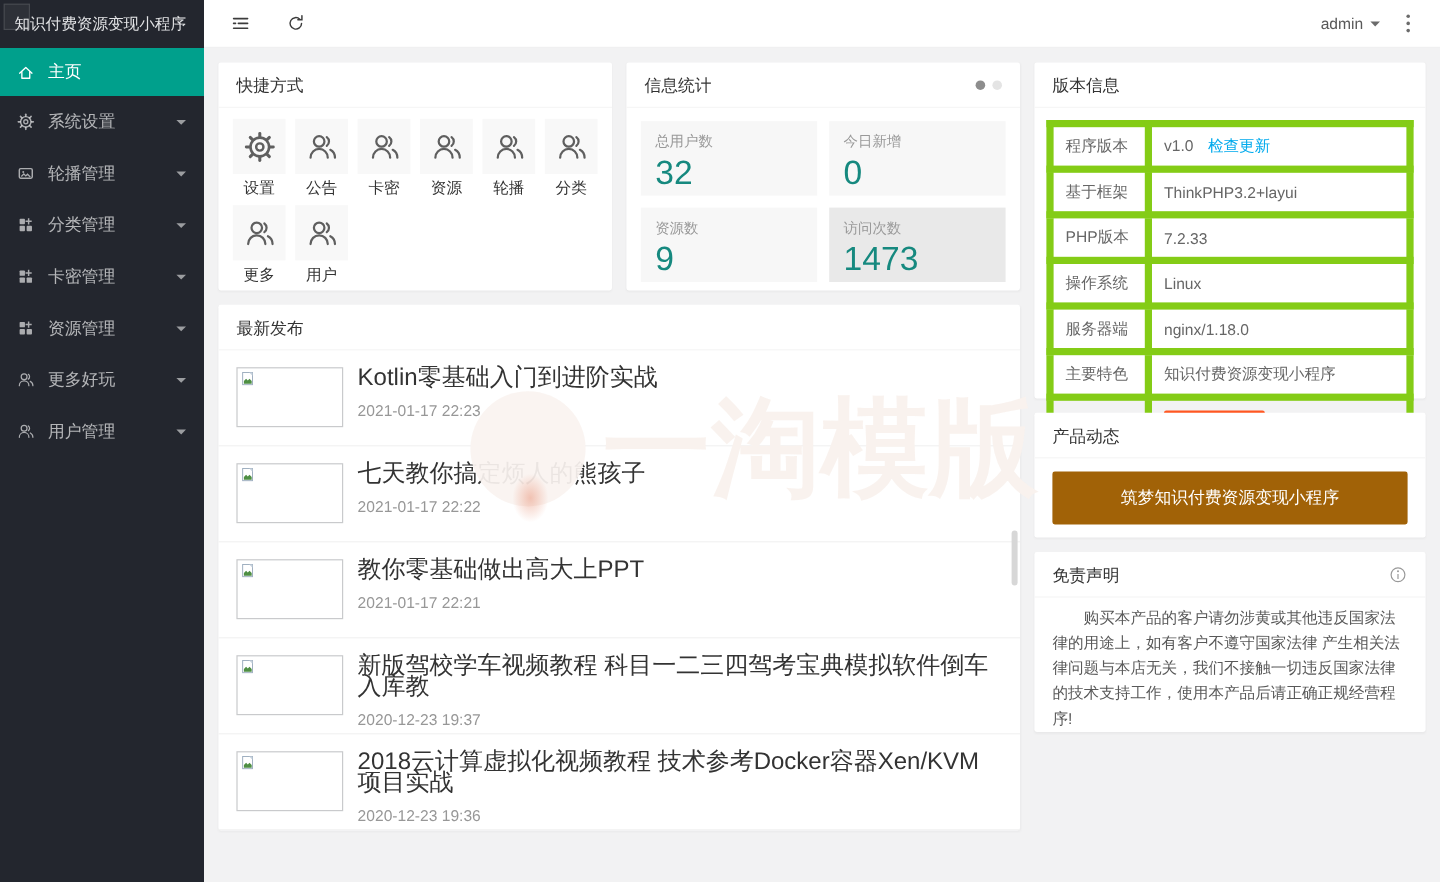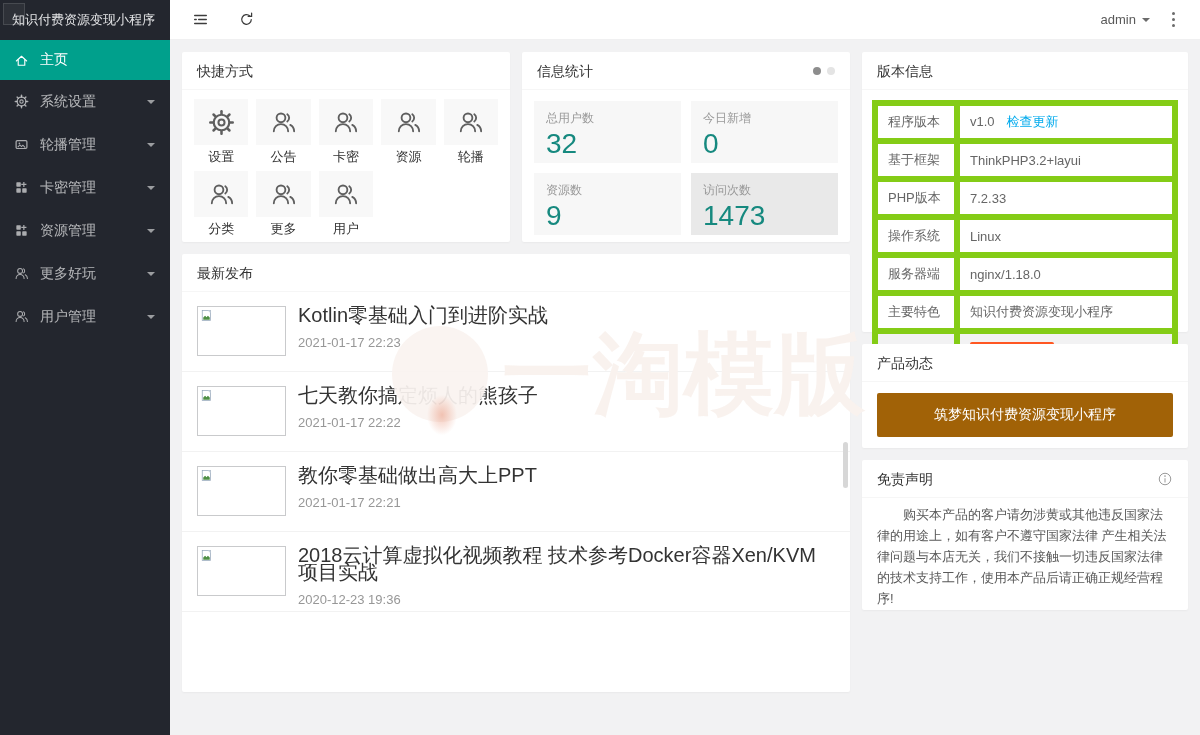--- a/index.html
+++ b/index.html
@@ -38,21 +38,21 @@
 
   
   .main { position:absolute; left:170px; top:40px; width:1030px; height:695px; padding:12px; }
   .grid { display:grid; grid-template-columns:328px 328px 326px; gap:12px; align-items:start; }
   .card { background:#fff; border-radius:2px; box-shadow:0 1px 2px rgba(0,0,0,.04); position:relative; }
   .card-hd { height:38px; line-height:38px; padding:0 15px; font-size:14px; color:#333;
     border-bottom:1px solid #f6f6f6; display:flex; align-items:center; }
 
   
   .card-shortcuts { height:190px; }
-  .sc-grid { display:grid; grid-template-columns:repeat(5,1fr); gap:6px 8px; padding:9px 12px; }
+  .sc-grid { display:grid; grid-template-columns:repeat(6,1fr); gap:6px 8px; padding:9px 12px; }
   .sc-cell { text-align:center; cursor:pointer; }
   .sc-box { height:46px; background:#f8f8f8; display:flex; align-items:center; justify-content:center; }
   .sc-box .ic { width:27px; height:27px; color:#5f5f5f; }
   .sc-label { font-size:13px; color:#333; margin-top:4px; line-height:16px; }
 
   
   .card-stats { height:190px; }
   .dots { margin-left:auto; display:flex; gap:6px; }
   .dots i { width:8px; height:8px; border-radius:50%; cursor:pointer; }
   .dot-active { background:#8d8d8d; }
@@ -189,20 +189,27 @@
       <svg class="ic" viewBox="0 0 32 32">
           <use href="#i-image"></use>
         </svg>
       <span>轮播管理</span>
       <i class="chev-down"></i>
     </div>
     <div class="menu-item">
       <svg class="ic" viewBox="0 0 32 32">
           <use href="#i-app"></use>
         </svg>
+      <span>分类管理</span>
+      <i class="chev-down"></i>
+    </div>
+    <div class="menu-item">
+      <svg class="ic" viewBox="0 0 32 32">
+          <use href="#i-app"></use>
+        </svg>
       <span>卡密管理</span>
       <i class="chev-down"></i>
     </div>
     <div class="menu-item">
       <svg class="ic" viewBox="0 0 32 32">
           <use href="#i-app"></use>
         </svg>
       <span>资源管理</span>
       <i class="chev-down"></i>
     </div>
@@ -448,20 +455,31 @@
           <div class="li-date">2021-01-17 22:21</div>
         </div>
       </div>
       <div class="li-row">
         <div class="thumb">
             <svg class="ic" viewBox="0 0 32 32">
               <use href="#i-broken"></use>
             </svg>
           </div>
         <div class="li-main">
+          <div class="li-title">新版驾校学车视频教程 科目一二三四驾考宝典模拟软件倒车入库教</div>
+          <div class="li-date">2020-12-23 19:37</div>
+        </div>
+      </div>
+      <div class="li-row">
+        <div class="thumb">
+            <svg class="ic" viewBox="0 0 32 32">
+              <use href="#i-broken"></use>
+            </svg>
+          </div>
+        <div class="li-main">
           <div class="li-title">2018云计算虚拟化视频教程 技术参考Docker容器Xen/KVM项目实战</div>
           <div class="li-date">2020-12-23 19:36</div>
         </div>
       </div>
       <div class="latest-scrollbar"></div>
     </div>
 
   </div>
 </div>
 

